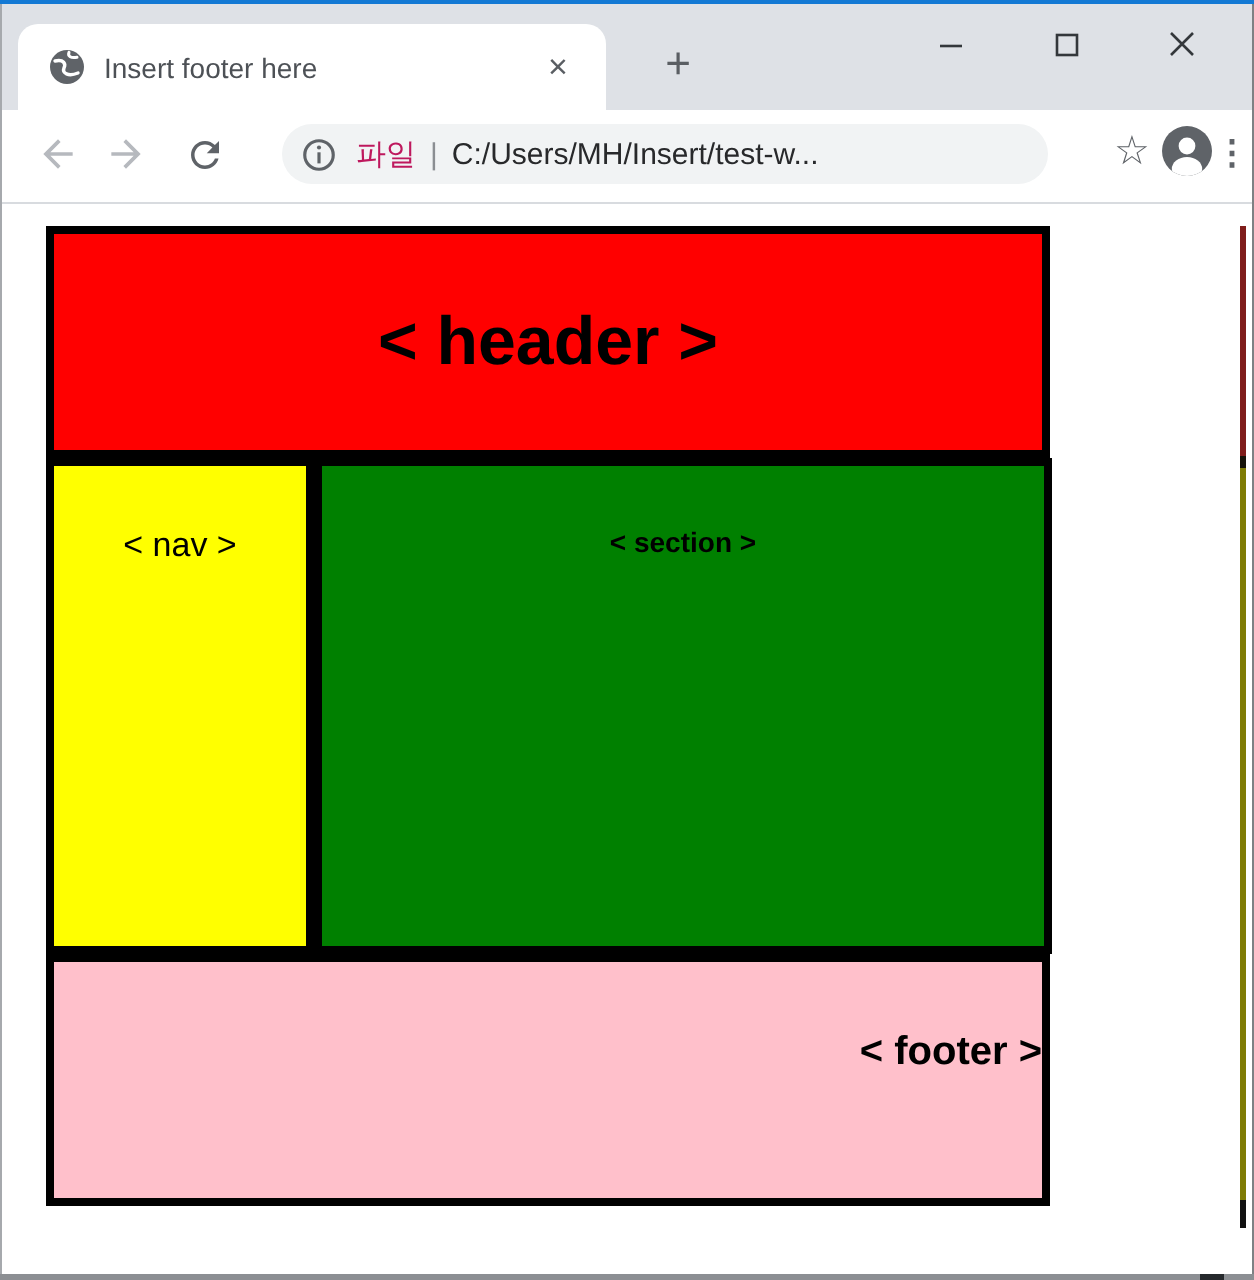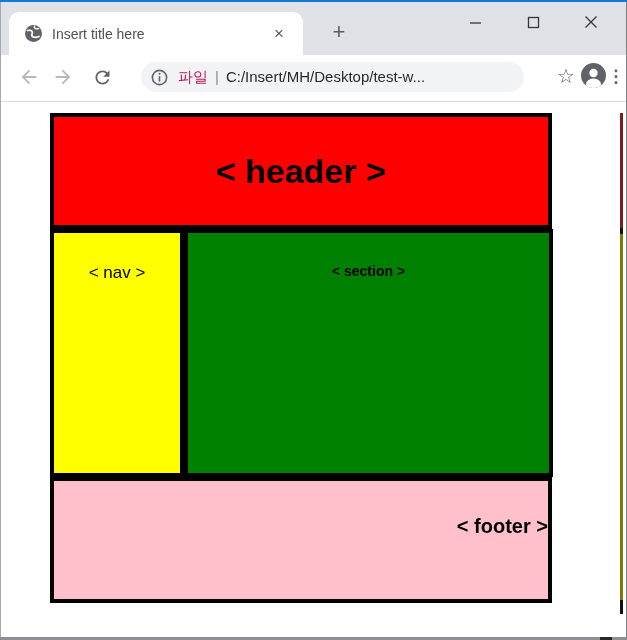--- a/index.html
+++ b/index.html
@@ -62,21 +62,21 @@
     text-align:center; line-height:28px; font-size:20px; color:#5f6368;
   }
   .avatar-btn { position:absolute; left:580px; top:8px; width:25px; height:25px; }
   .menu-btn {
     position:absolute; left:604px; top:8px; width:22px; height:28px;
     text-align:center; line-height:28px; font-size:17px; font-weight:bold; color:#5f6368;
   }
 
   
   .content { position:absolute; left:1px; right:1px; top:103px; bottom:3px; background:#fff; }
-  .box { position:absolute; border:4px solid #000; color:#000;margin-left:27px; }
+  .box { position:absolute; border:4px solid #000; color:#000; }
   .box-header {
     left:22px; top:10px; width:502px; height:116px;
     display:flex; align-items:center; justify-content:center;
     font-size:34px; font-weight:bold;
   }
   .box-nav {
     left:22px; top:126px; width:134px; height:248px;
     text-align:center; padding-top:30px; font-size:17px; font-weight:normal;
   }
   .box-section {
@@ -102,21 +102,21 @@
 
   <div class="accent-top"></div>
 
   <div class="tabstrip">
     <div class="tab">
       <svg class="tab-favicon" viewBox="0 0 17 17">
         <circle cx="8.5" cy="8.5" r="8.5" fill="#5f6368"></circle>
         <path d="M2.5 5.5 C 7 4.5, 8 7, 7 9 C 6 11.5, 9 13.5, 14 11.5" fill="none" stroke="#fff" stroke-width="1.7" stroke-linecap="round"></path>
         <path d="M9.5 1.2 C 8.7 3.2, 10.5 4.2, 13.5 3.6" fill="none" stroke="#fff" stroke-width="1.5" stroke-linecap="round"></path>
       </svg>
-      <span class="tab-title">Insert title here</span>
+      <span class="tab-title">Insert footer here</span>
       <span class="tab-close">×</span>
     </div>
     <div class="newtab-btn">+</div>
 
     <div class="win-controls">
       <div class="win-btn">
         <svg width="13" height="13" viewBox="0 0 13 13">
           <path d="M1 7 H12" stroke="#33373b" stroke-width="1.3" fill="none"></path>
         </svg>
       </div>
@@ -149,21 +149,21 @@
         <path d="M17.65 6.35C16.2 4.9 14.21 4 12 4c-4.42 0-7.99 3.58-7.99 8s3.57 8 7.99 8c3.73 0 6.84-2.55 7.73-6h-2.08c-.82 2.33-3.04 4-5.65 4-3.31 0-6-2.69-6-6s2.69-6 6-6c1.66 0 3.14.69 4.22 1.78L13 11h7V4l-2.35 2.35z" fill="#5f6368"></path>
       </svg>
     </div>
 
     <div class="omnibox">
       <svg class="omni-info" viewBox="0 0 24 24">
         <circle cx="12" cy="12" r="9" fill="none" stroke="#5f6368" stroke-width="2"></circle>
         <rect x="11" y="10.3" width="2" height="7" fill="#5f6368"></rect>
         <circle cx="12" cy="7.3" r="1.3" fill="#5f6368"></circle>
       </svg>
-      <span class="omni-text"><span class="omni-scheme">파일</span><span class="omni-sep">|</span><span class="omni-path">C:/Insert/MH/Desktop/test-w...</span></span>
+      <span class="omni-text"><span class="omni-scheme">파일</span><span class="omni-sep">|</span><span class="omni-path">C:/Users/MH/Insert/test-w...</span></span>
     </div>
 
     <div class="star-btn">☆</div>
 
     <div class="avatar-btn">
       <svg width="25" height="25" viewBox="0 0 25 25">
         <defs>
             <clipPath id="avclip">
               <circle cx="12.5" cy="12.5" r="12.5"></circle>
             </clipPath>

